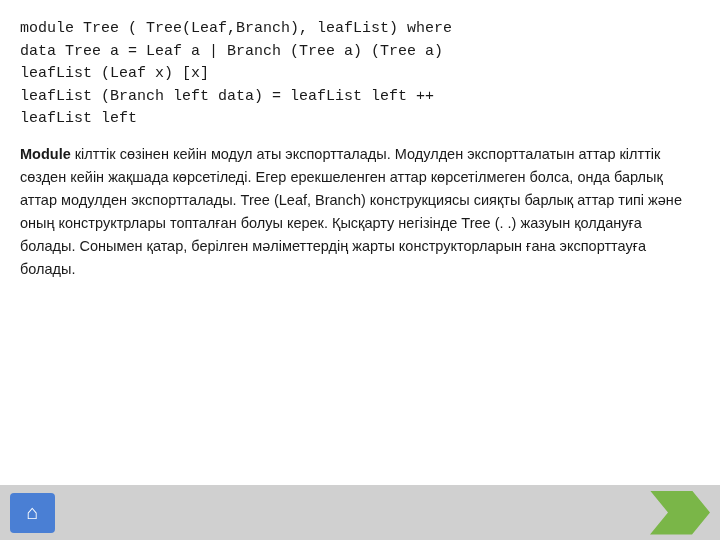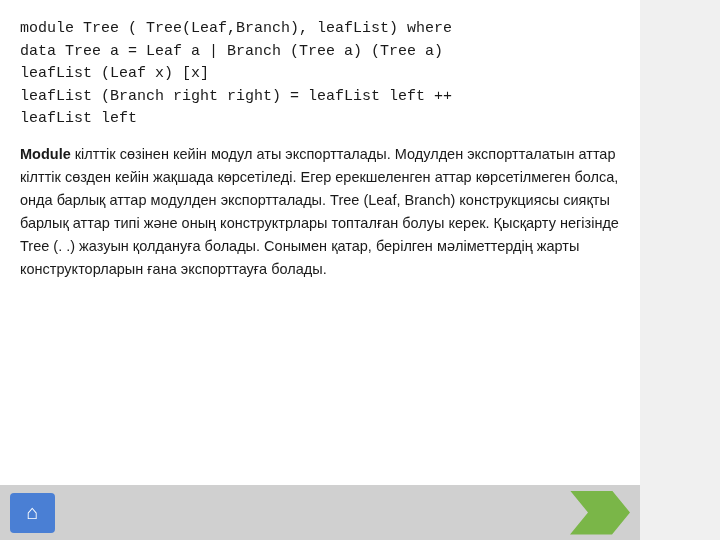--- a/index.html
+++ b/index.html
@@ -11,21 +11,21 @@
     body {
       width: 720px;
       height: 540px;
       background: #f0f0f0;
       font-family: Arial, sans-serif;
       overflow: hidden;
       position: relative;
     }
 
     .main-container {
-      width: 640px;
+      width: 720px;
       height: 540px;
       background: #ffffff;
       position: relative;
       display: flex;
       flex-direction: column;
     }
 
     .content-area {
       flex: 1;
       padding: 18px 20px 60px 20px;
@@ -98,21 +98,21 @@
 </head>
 <body>
 
 <div class="main-container">
   <div class="content-area">
 
     <div class="code-block">
       <div>module Tree  ( Tree(Leaf,Branch),  leafList)  where</div>
       <div>data Tree a = Leaf a  |  Branch  (Tree a)  (Tree a)</div>
       <div>leafList  (Leaf x)  [x]</div>
-      <div>leafList  (Branch right right)  =   leafList  left ++</div>
+      <div>leafList  (Branch left data)  =   leafList  left ++</div>
       <div>leafList left</div>
     </div>
 
     <div class="text-block">
       <span class="module-keyword">Module</span><span> кілттік сөзінен кейін модул аты экспортталады. Модулден экспортталатын аттар кілттік сөзден кейін жақшада көрсетіледі. Егер ерекшеленген аттар көрсетілмеген болса, онда барлық аттар модулден экспортталады. Tree (Leaf, Branch) конструкциясы сияқты барлық аттар типі және оның конструктрлары топталған болуы керек. Қысқарту негізінде Tree (. .) жазуын қолдануға болады. Сонымен қатар, берілген мәліметтердің жарты конструкторларын ғана экспорттауға болады.</span>
     </div>
 
   </div>
 
   <div class="bottom-bar">

